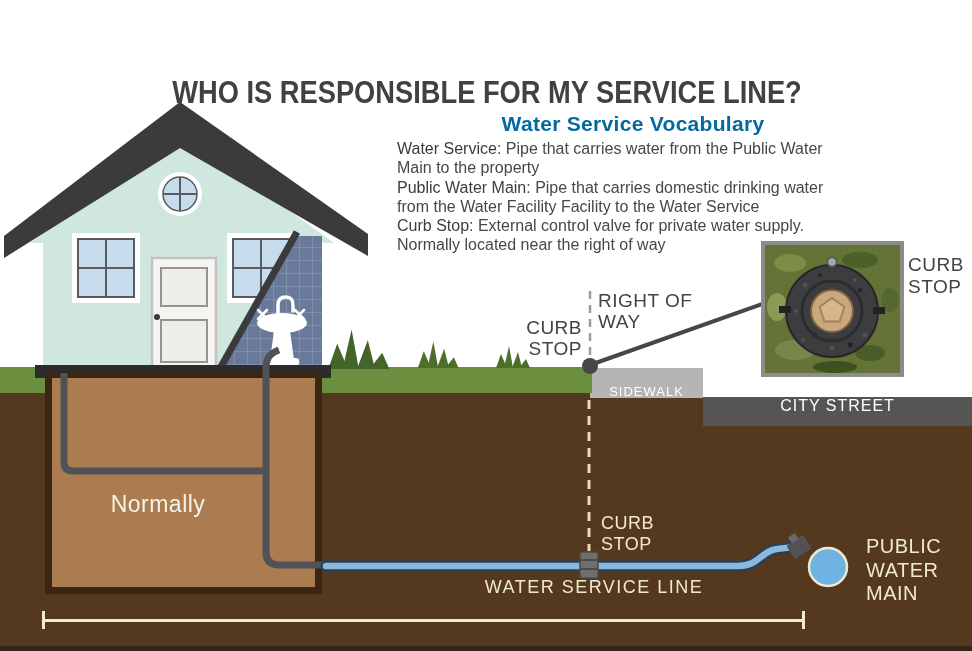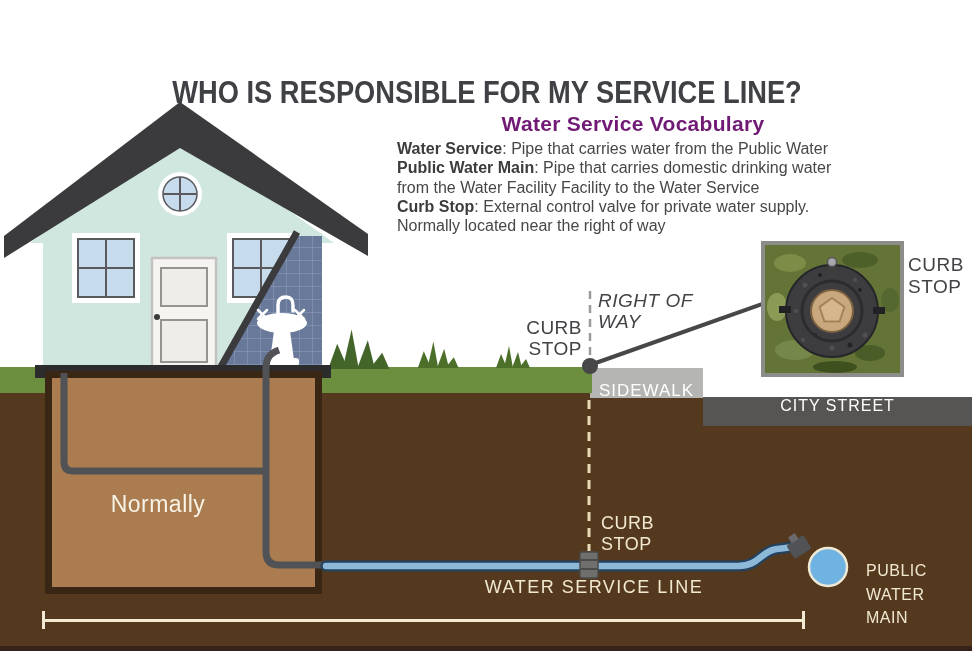--- a/index.html
+++ b/index.html
@@ -5,37 +5,37 @@
   html,body{margin:0;padding:0;background:#ffffff;}
   #stage{position:relative;width:972px;height:651px;overflow:hidden;background:#ffffff;
          font-family:"Liberation Sans",sans-serif;}
   #scene{position:absolute;left:0;top:0;}
   .lbl{position:absolute;font-family:"Liberation Sans",sans-serif;white-space:nowrap;}
   .dark{color:#414346;}
   .cream{color:#f1e8d0;}
   .white{color:#ffffff;}
   #title{left:487px;top:75px;font-size:31px;font-weight:bold;color:#3f4144;
          transform:translateX(-50%) scaleX(0.88);letter-spacing:0px;}
-  #vocab-heading{left:633px;top:112px;font-size:21px;font-weight:bold;color:#701a75;
+  #vocab-heading{left:633px;top:112px;font-size:21px;font-weight:bold;color:#0369a1;
          transform:translateX(-50%);letter-spacing:0.3px;}
   #vocab-body{left:397px;top:139px;width:492px;font-size:16px;line-height:19.3px;
          color:#47474a;white-space:normal;}
-  #vocab-body .b{font-weight:bold;color:#3c3c3e;}
+  #vocab-body .b{font-weight:normal;color:#3c3c3e;}
   #curb-stop-surface{left:498px;top:317px;width:84px;text-align:right;font-size:19px;
          line-height:21px;letter-spacing:0.5px;}
-  #right-of-way{left:598px;top:290px;font-size:19px;line-height:21px;letter-spacing:0.5px;font-style:italic;}
+  #right-of-way{left:598px;top:290px;font-size:19px;line-height:21px;letter-spacing:0.5px;}
   #curb-stop-photo{left:908px;top:254px;font-size:19px;line-height:22px;letter-spacing:0.5px;}
   #sidewalk-label{left:590px;top:368px;width:113px;height:46px;display:flex;align-items:center;
-         justify-content:center;font-size:17px;letter-spacing:1px;}
+         justify-content:center;font-size:13px;letter-spacing:1px;}
   #street-label{left:703px;top:397px;width:269px;height:17px;display:flex;align-items:center;
          justify-content:center;font-size:16px;letter-spacing:1px;}
   #curb-stop-underground{left:601px;top:513px;font-size:18px;line-height:21px;letter-spacing:0.5px;}
   #water-service-line{left:594px;top:577px;transform:translateX(-50%);font-size:18px;
          letter-spacing:1.5px;}
-  #public-water-main{left:866px;top:535px;font-size:16px;line-height:23.5px;letter-spacing:0.5px;margin-top:24px;}
+  #public-water-main{left:866px;top:535px;font-size:20px;line-height:23.5px;letter-spacing:0.5px;}
   #internal-plumbing{left:158px;top:487px;transform:translateX(-50%);text-align:center;
          font-size:23px;line-height:34px;color:#f8f3e6;letter-spacing:0.5px;}
   #property-owner{left:423px;top:629px;transform:translateX(-50%);font-size:16.5px;
          letter-spacing:1px;}
 </style>
 </head>
 <body>
 
 <div id="stage">
 
@@ -206,20 +206,21 @@
 
     <rect x="0" y="646" width="972" height="5" fill="#35231a"></rect>
   </svg>
 
   <div class="lbl" id="title">WHO IS RESPONSIBLE FOR MY SERVICE LINE?</div>
 
   <div class="lbl" id="vocab-heading">Water Service Vocabulary</div>
 
   <div class="lbl" id="vocab-body">
     <div><span class="b">Water Service</span><span>: Pipe that carries water from the Public Water</span></div>
+    <div><span class="b"></span><span>Main to the property</span></div>
     <div><span class="b">Public Water Main</span><span>: Pipe that carries domestic drinking water</span></div>
     <div><span class="b"></span><span>from the Water Facility Facility to the Water Service</span></div>
     <div><span class="b">Curb Stop</span><span>: External control valve for private water supply.</span></div>
     <div><span class="b"></span><span>Normally located near the right of way</span></div>
   </div>
 
   <div class="lbl dark" id="curb-stop-surface">
     <div>CURB</div>
     <div>STOP</div>
   </div>

